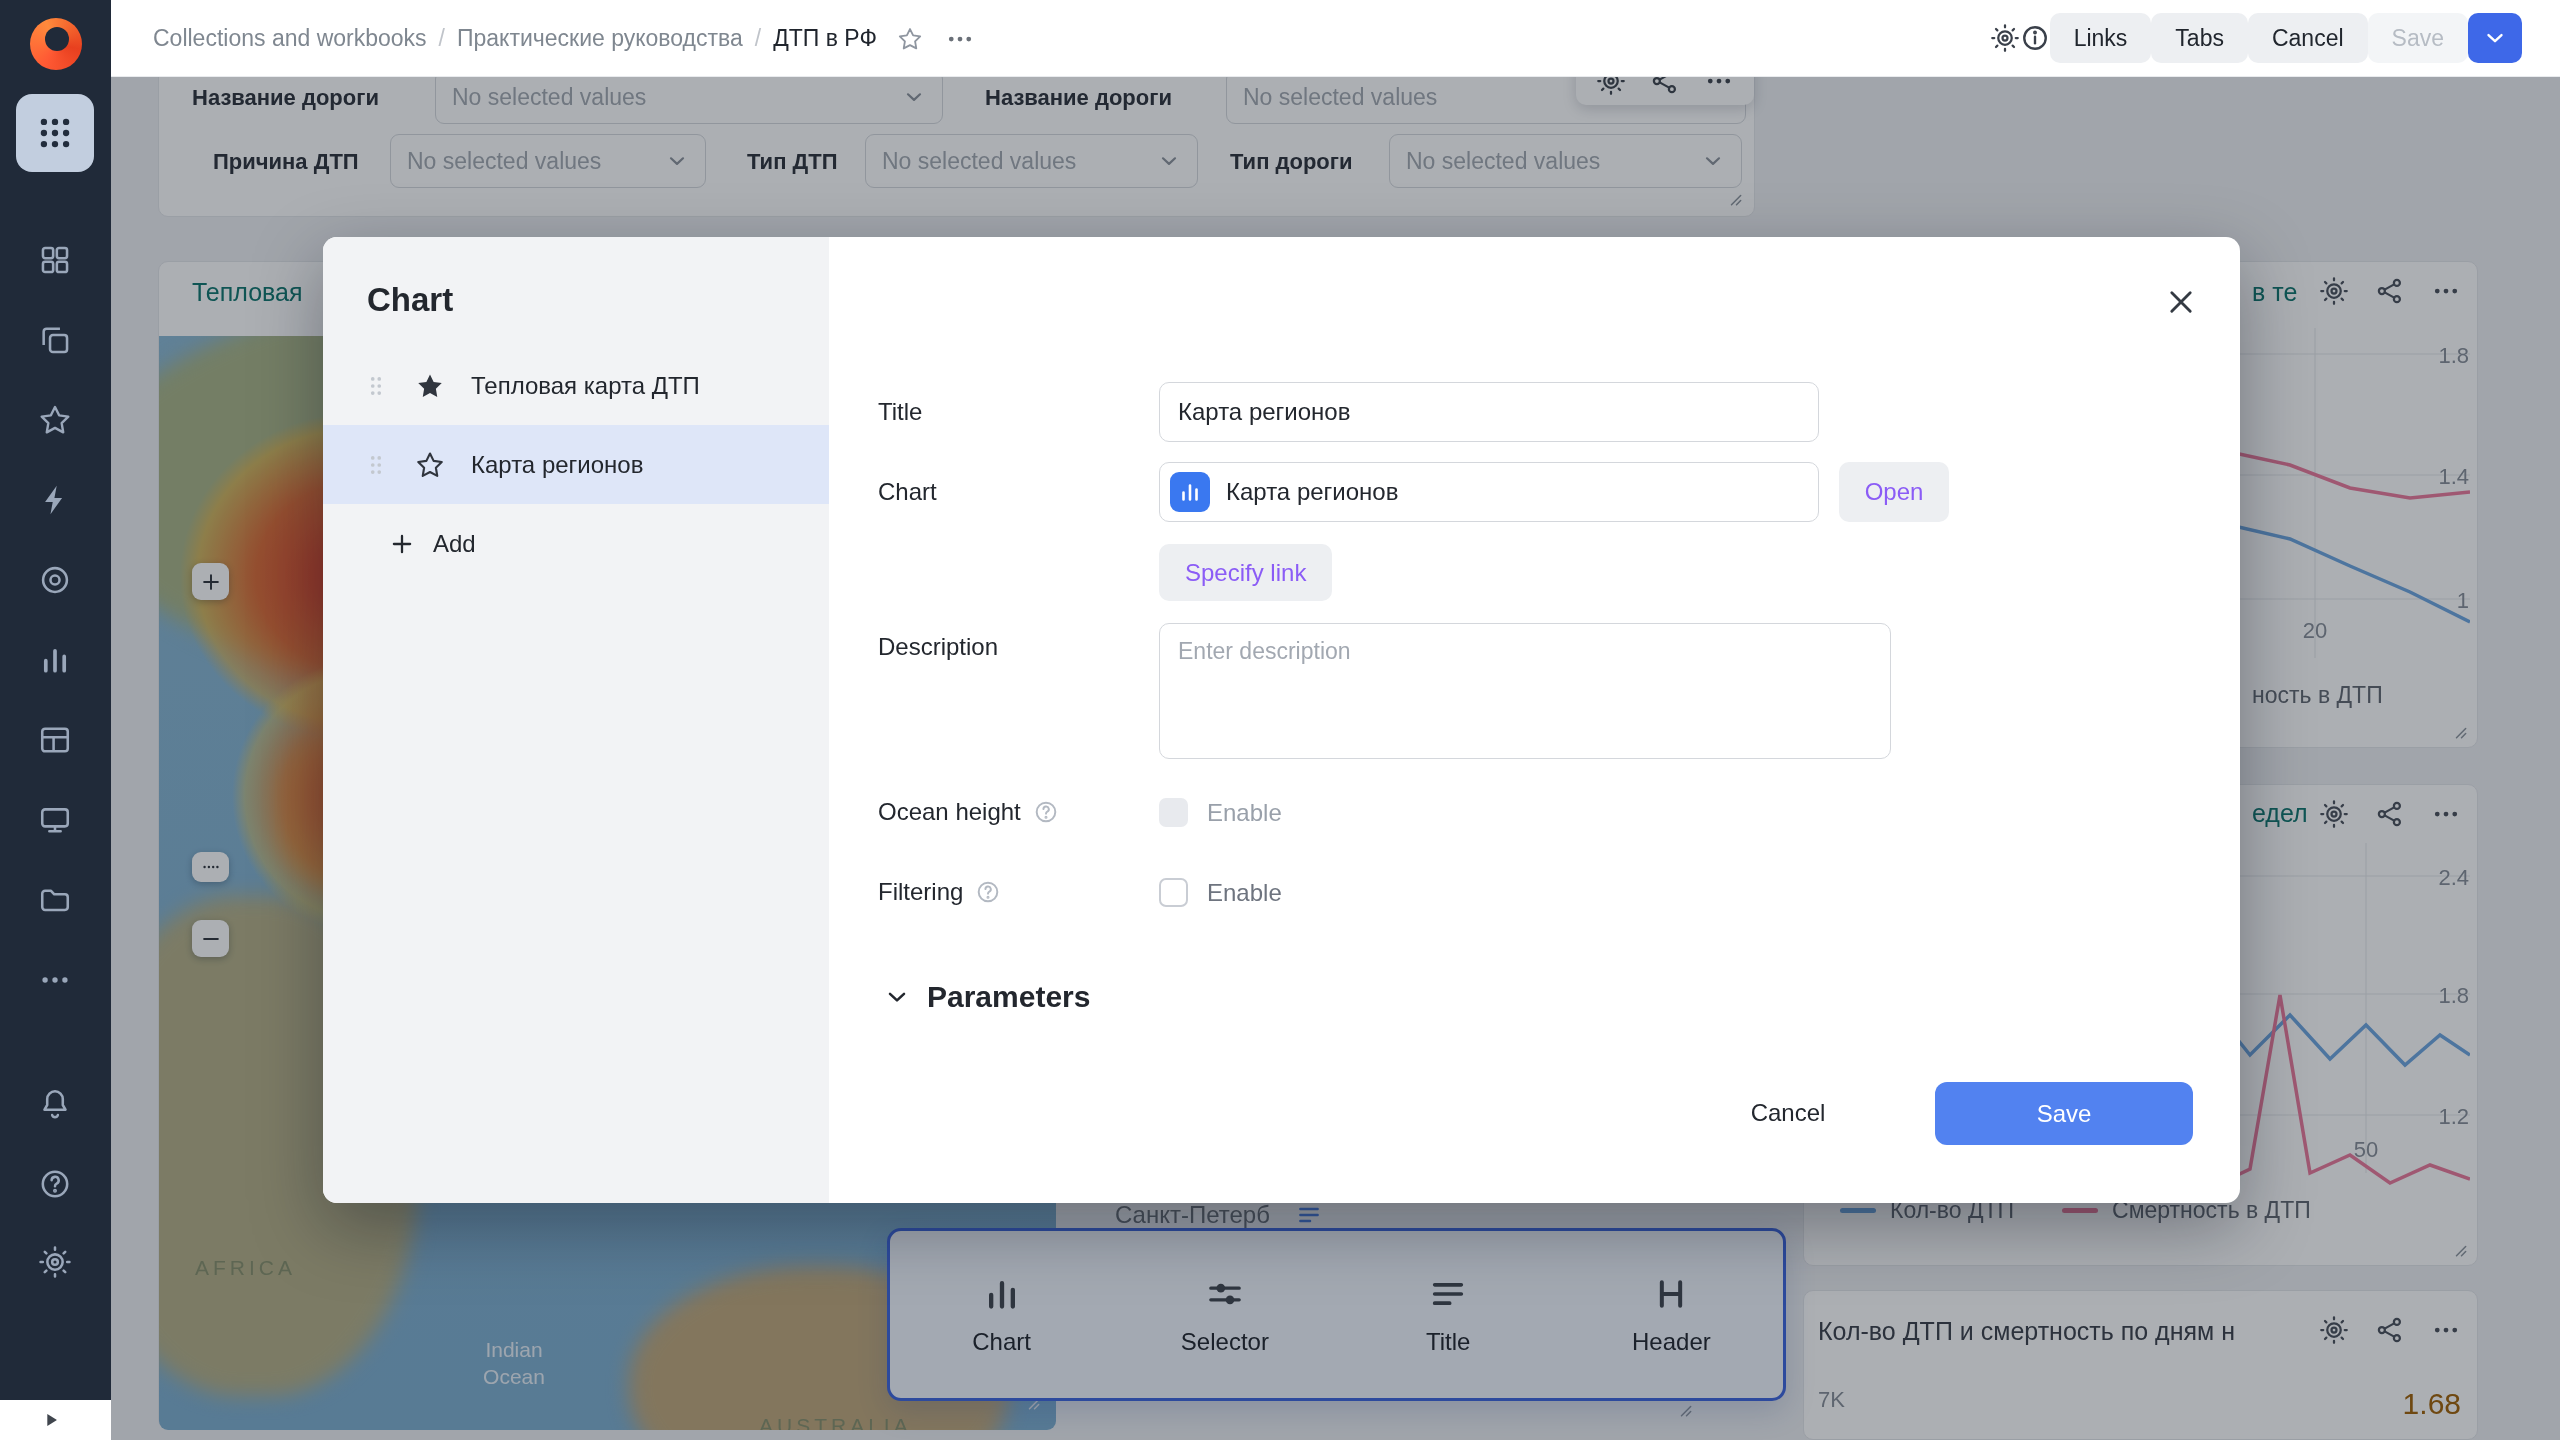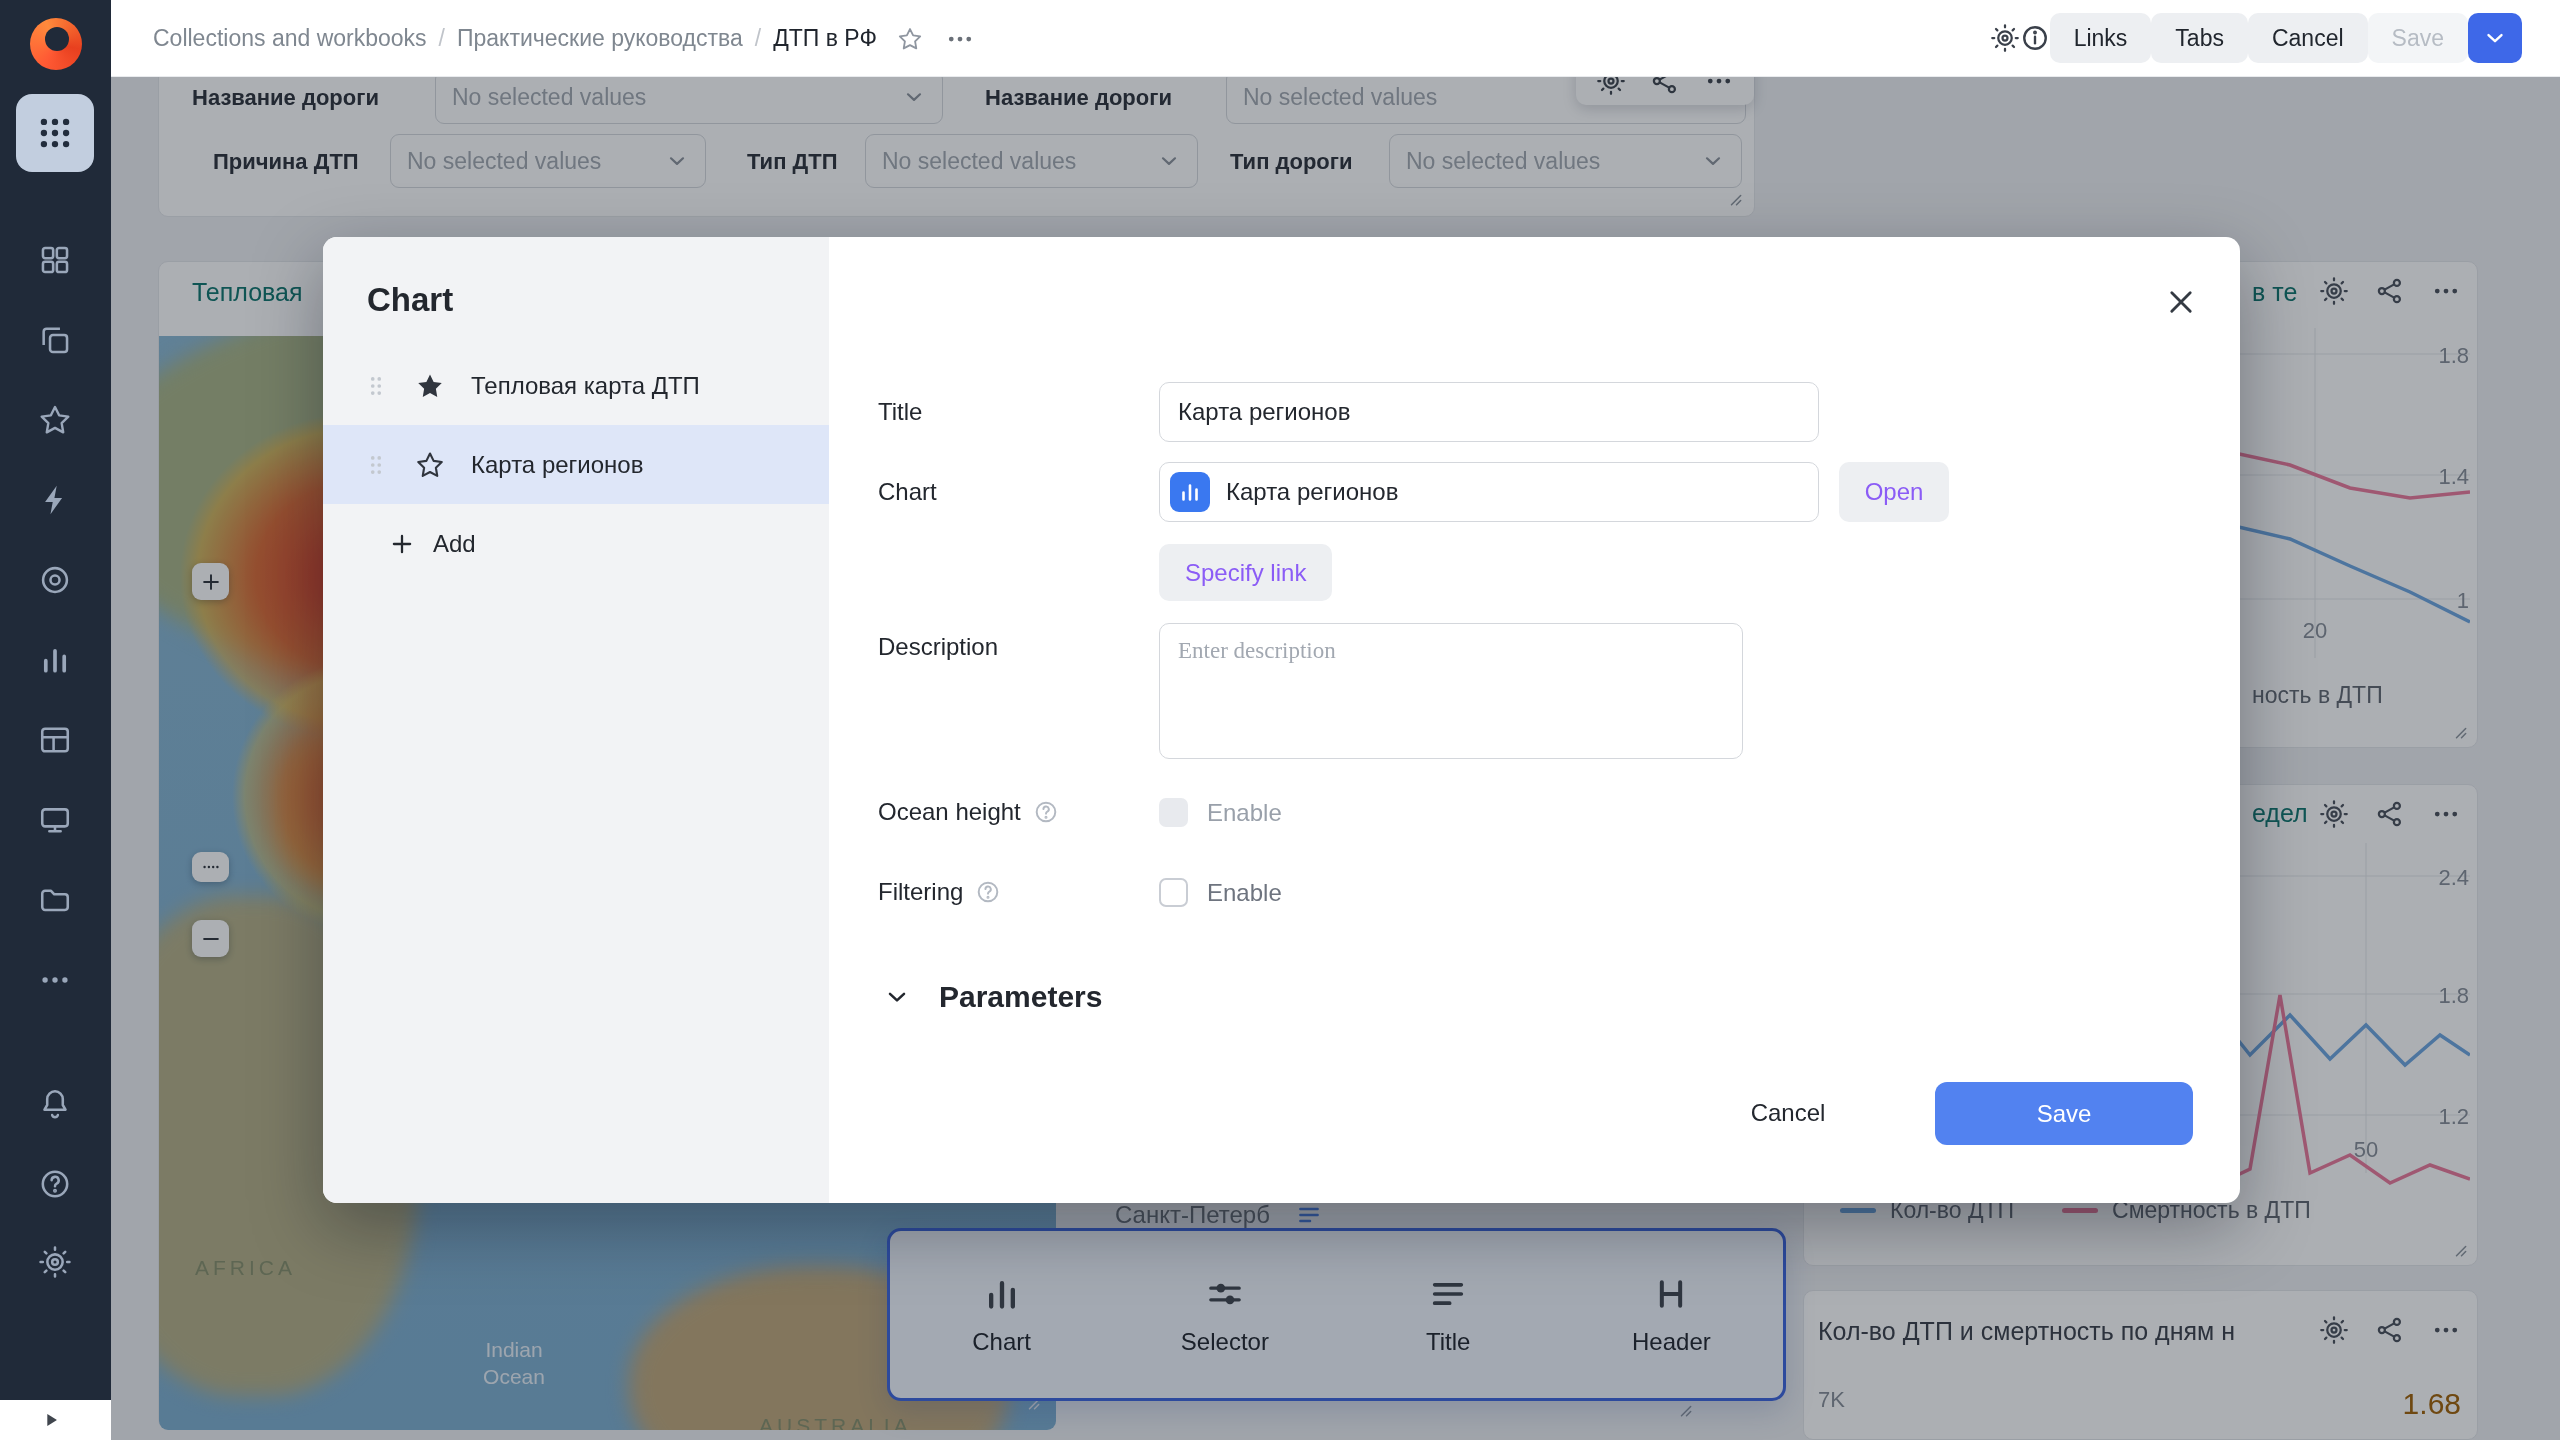--- a/index.html
+++ b/index.html
@@ -97,28 +97,28 @@
   .mlab .q{color:#b3b9c2}
   .tinput{position:absolute;left:836px;width:660px;height:60px;border:1.5px solid #d4d7dc;border-radius:10px;
     font-size:24px;color:#23272e;padding:0 18px;background:#fff;font-family:inherit}
   .chartbox{position:absolute;left:836px;width:660px;height:60px;border:1.5px solid #d4d7dc;border-radius:10px;
     display:flex;align-items:center;gap:16px;padding-left:10px;background:#fff;cursor:pointer}
   .chartbox .tile{width:40px;height:40px;border-radius:9px;background:#3a78f0;color:#fff;
     display:flex;align-items:center;justify-content:center}
   .chartbox .val{font-size:24px}
   .gbtn{position:absolute;background:#edeff2;border:none;border-radius:10px;font-size:24px;color:#8b5cf6;
     display:flex;align-items:center;justify-content:center;cursor:pointer;font-family:inherit}
-  .tarea{position:absolute;left:836px;width:584px;height:136px;border:1.5px solid #d4d7dc;border-radius:10px;
-    font-size:23px;padding:14px 18px;resize:none;font-family:Liberation Serif, serif;color:#23272e}
+  .tarea{position:absolute;left:836px;width:732px;height:136px;border:1.5px solid #d4d7dc;border-radius:10px;
+    font-size:23px;padding:14px 18px;resize:none;font-family:Liberation Sans, sans-serif;color:#23272e}
   .tarea::placeholder{color:#a2a8b1}
   .chk{position:absolute;left:836px;width:29px;height:29px;border-radius:7px;cursor:pointer}
   .chk.off-disabled{background:#e8eaee}
   .chk.off{background:#fff;border:2px solid #c9cdd4}
   .enlab{position:absolute;font-size:24px}
-  .params{position:absolute;left:560px;top:738px;height:44px;display:flex;align-items:center;gap:28px;cursor:pointer}
+  .params{position:absolute;left:560px;top:738px;height:44px;display:flex;align-items:center;gap:16px;cursor:pointer}
   .params .ic{color:#23272e}
   .params .ptxt{font-size:30px;font-weight:700;color:#23272e}
   .mcancel{position:absolute;left:1395px;top:845px;width:140px;height:62px;border:none;background:transparent;
     font-size:24px;color:#23272e;border-radius:10px;cursor:pointer;font-family:inherit}
   .msave{position:absolute;left:1612px;top:845px;width:258px;height:63px;border:none;background:#5282f0;
     color:#fff;font-size:24px;border-radius:12px;cursor:pointer;font-family:inherit}
   .cityrow{position:absolute;left:1004px;top:1124px;display:flex;align-items:center;gap:26px}
   .cityrow .txt{font-size:24px;color:#6a7077}
 </style>
 </head>

